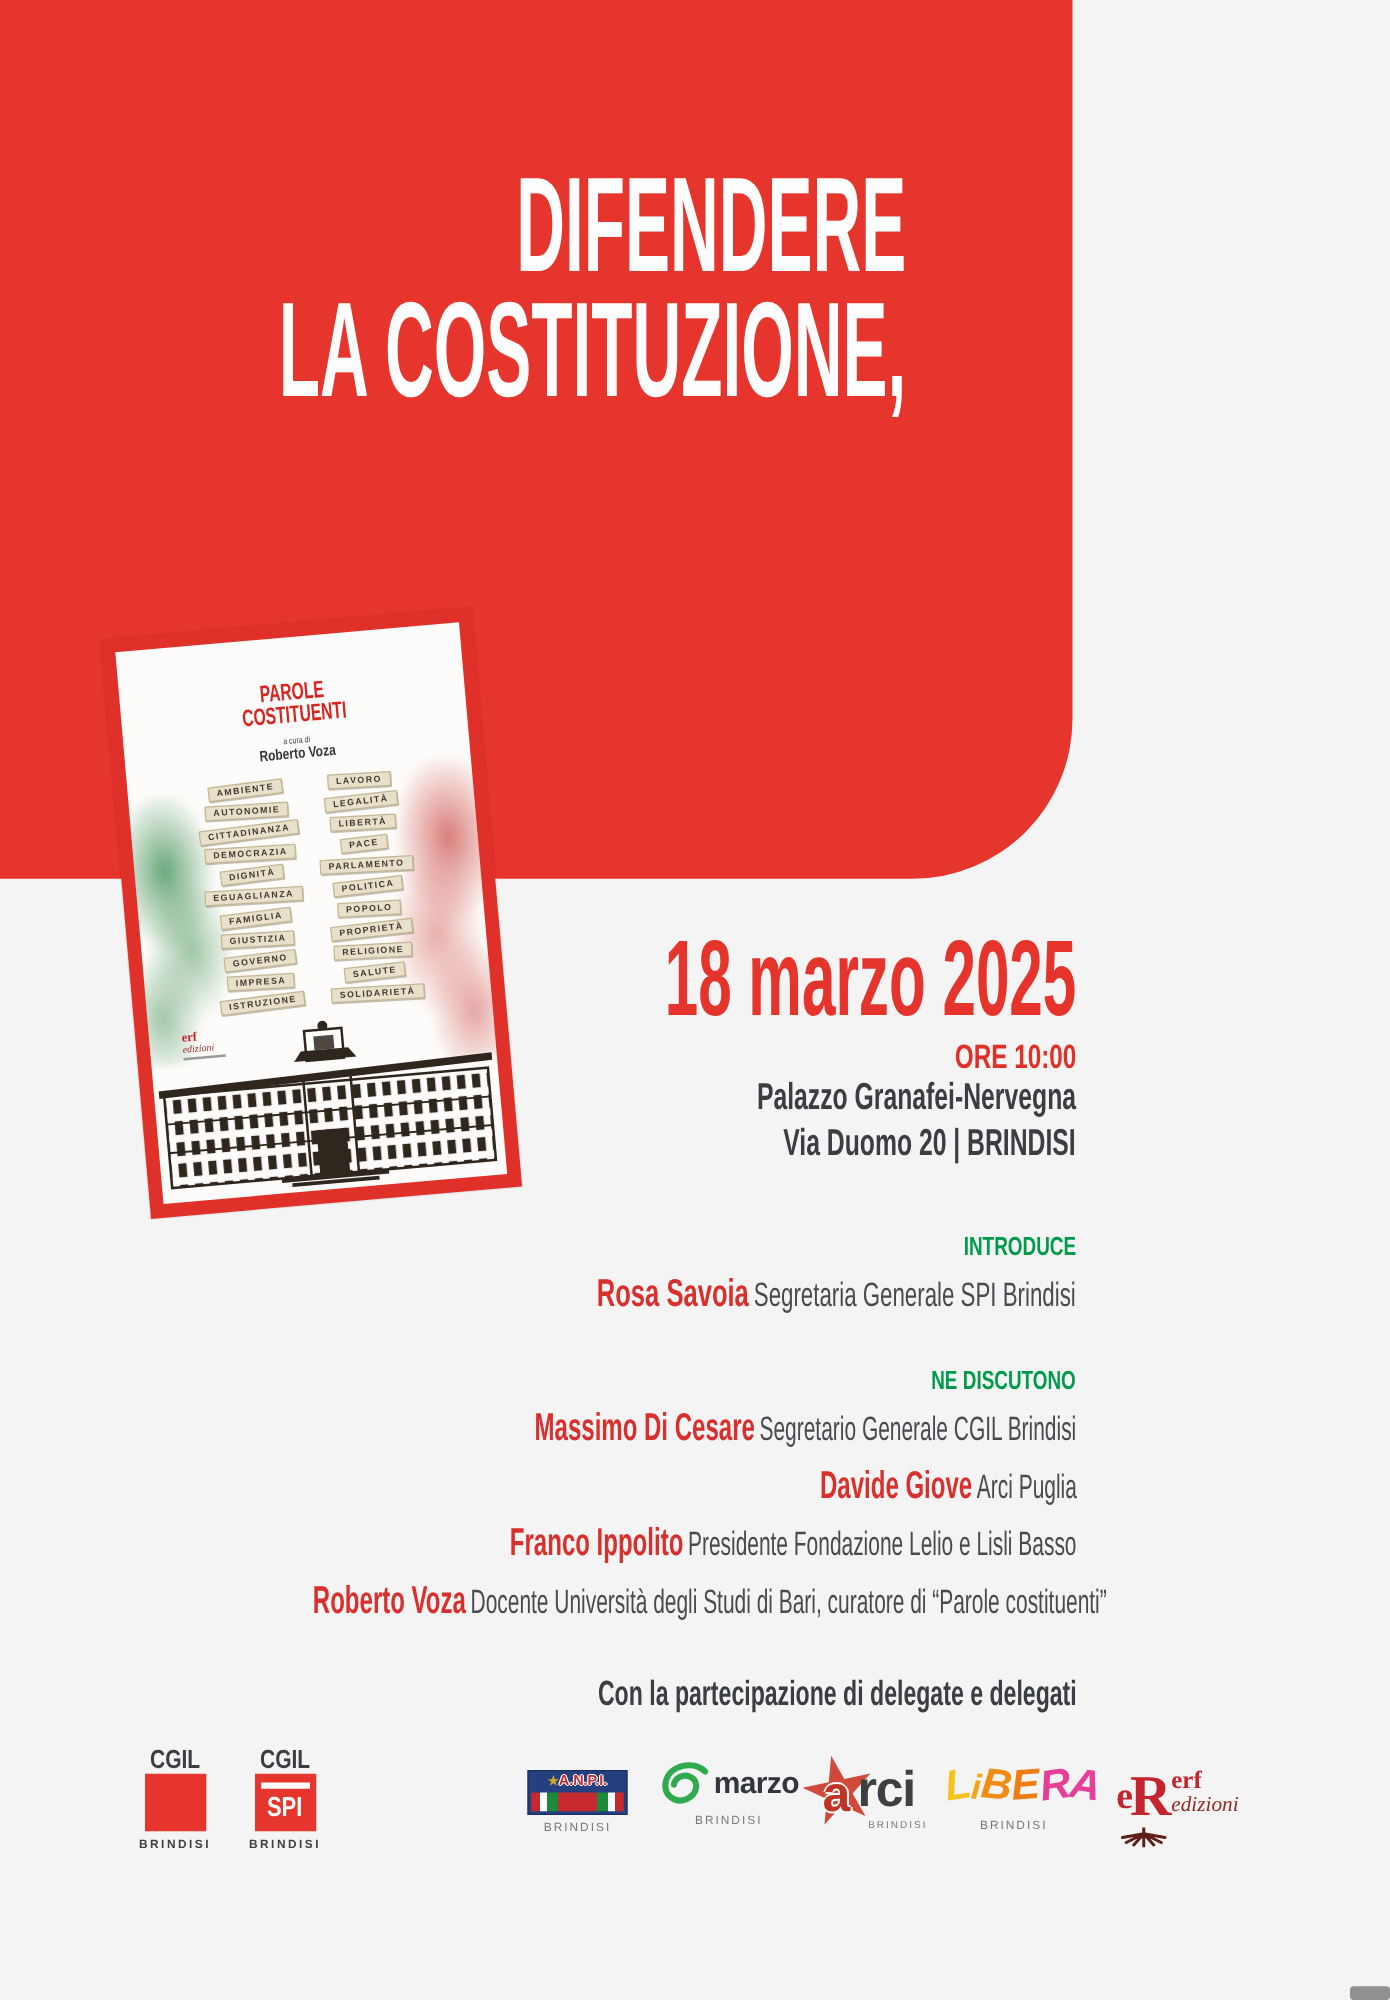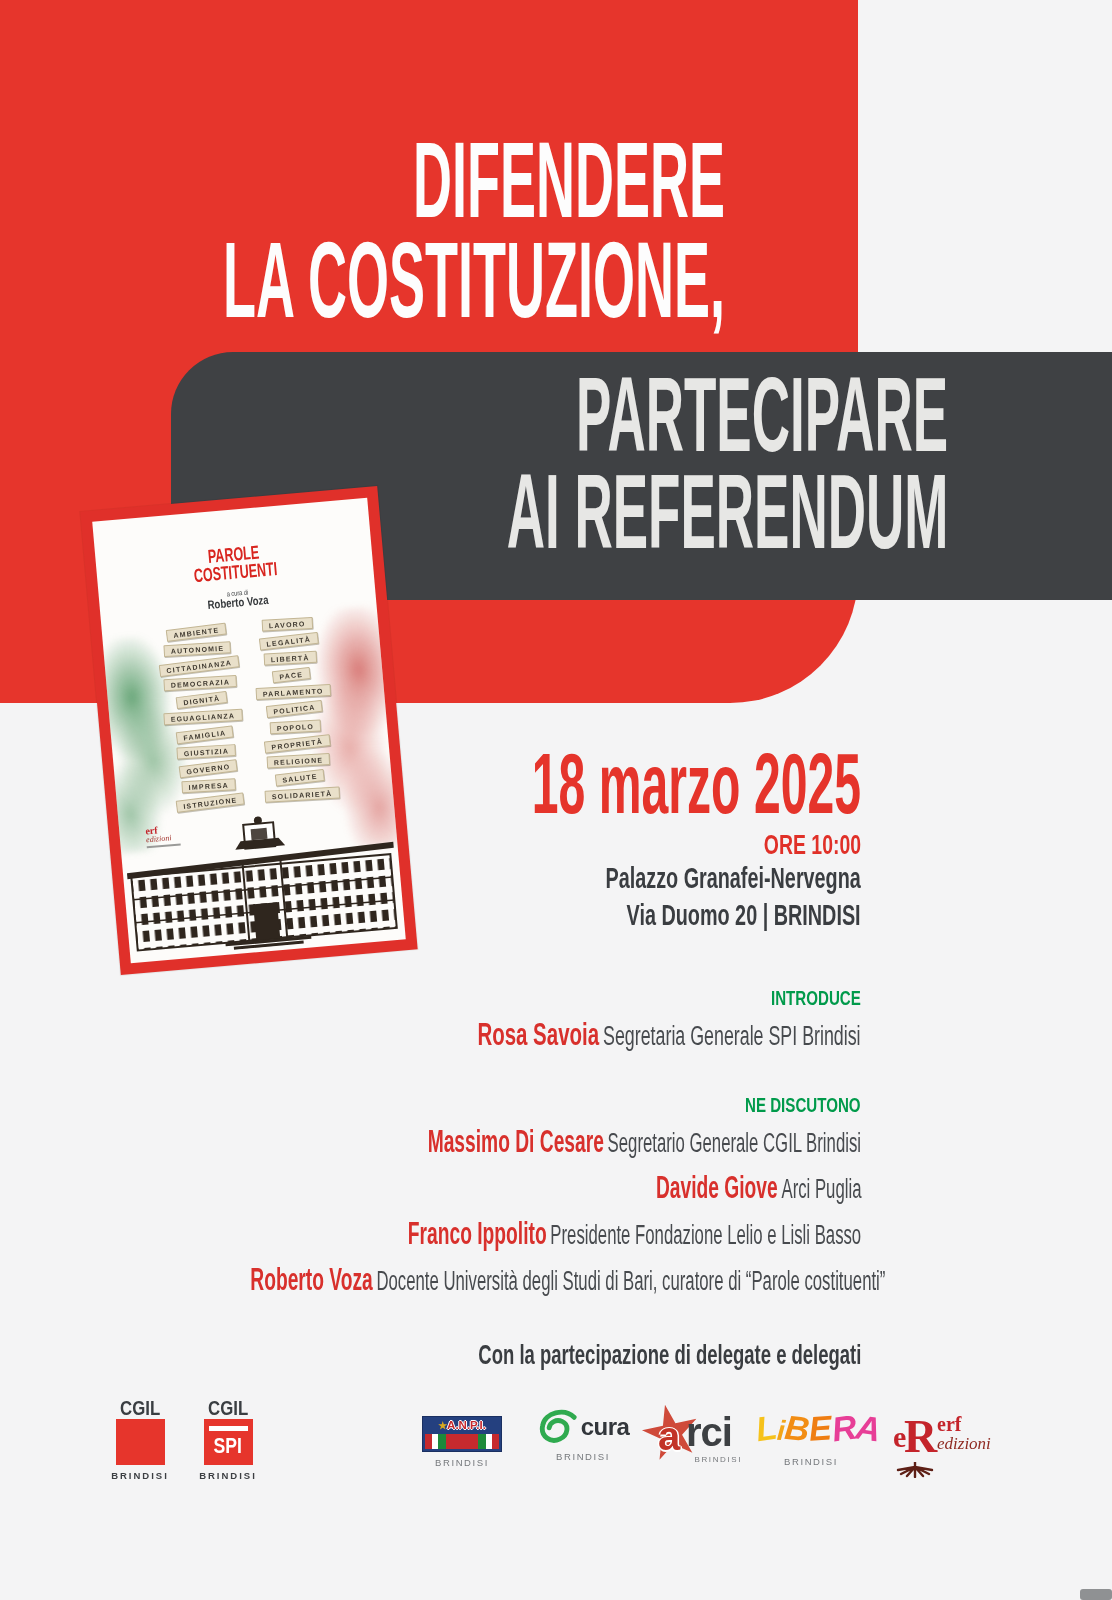--- a/index.html
+++ b/index.html
@@ -134,26 +134,20 @@
 
 <div id="poster">
 
   <div id="red-block" class="abs"></div>
 
   <div id="main-title" class="abs">
     <div class="line"><span class="cond cx50">DIFENDERE</span></div>
     <div class="line"><span class="cond cx50">LA COSTITUZIONE,</span></div>
   </div>
 
-  <div id="gray-band" class="abs">
-    <div id="band-title">
-      <div class="line"><span class="cond cx50">PARTECIPARE</span></div>
-      <div class="line"><span class="cond cx50">AI REFERENDUM</span></div>
-    </div>
-  </div>
 
   <div id="book" class="abs">
     <div id="book-inner">
       <div class="blob" id="blob-green"></div>
       <div class="blob" id="blob-red"></div>
 
       <div class="cover-title">
         <div><span class="cond cx66c">PAROLE</span></div>
         <div><span class="cond cx66c">COSTITUENTI</span></div>
       </div>
@@ -268,21 +262,21 @@
       <div class="anpi-band"></div>
     </div>
     <span class="city city-light">BRINDISI</span>
   </div>
 
   <div class="logo" id="logo-auser">
     <div class="auser-row">
       <svg width="42" height="38" viewBox="0 0 52 44">
         <path d="M46 10 C34 -2 10 4 7 20 C4 34 17 42 28 37 C39 32 40 19 31 15 C24 12 16 16 15 23" fill="none" stroke="#2faa4f" stroke-width="6" stroke-linecap="round"></path>
       </svg>
-      <span class="auser-word">cura</span>
+      <span class="auser-word">marzo</span>
     </div>
     <span class="city city-light">BRINDISI</span>
   </div>
 
   <div class="logo" id="logo-arci">
     <div class="arci-row">
       <span class="arci-star"></span>
       <span class="arci-a">a</span>
       <span class="arci-rci">rci</span>
       <span class="arci-city">BRINDISI</span>

